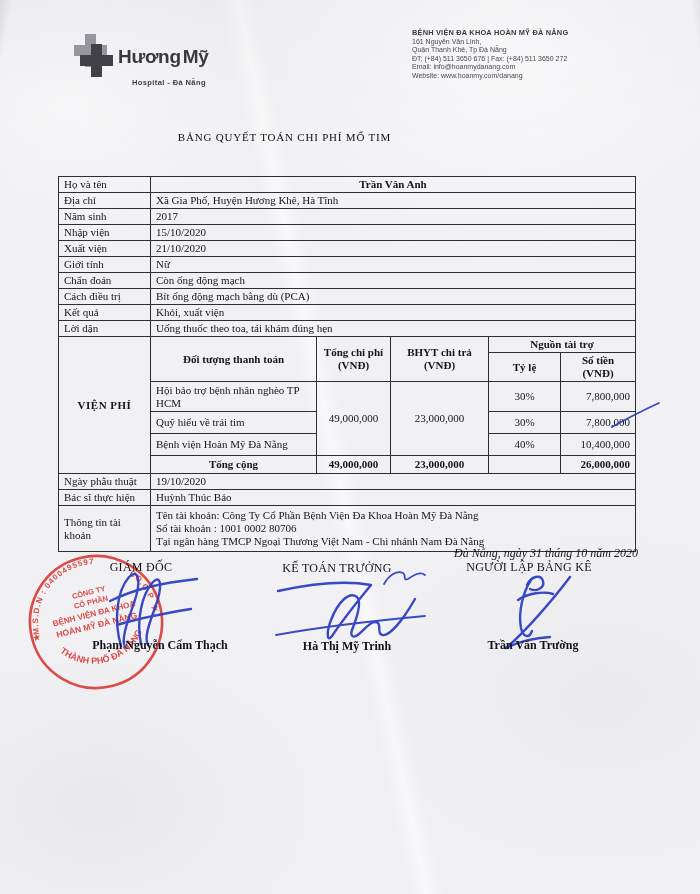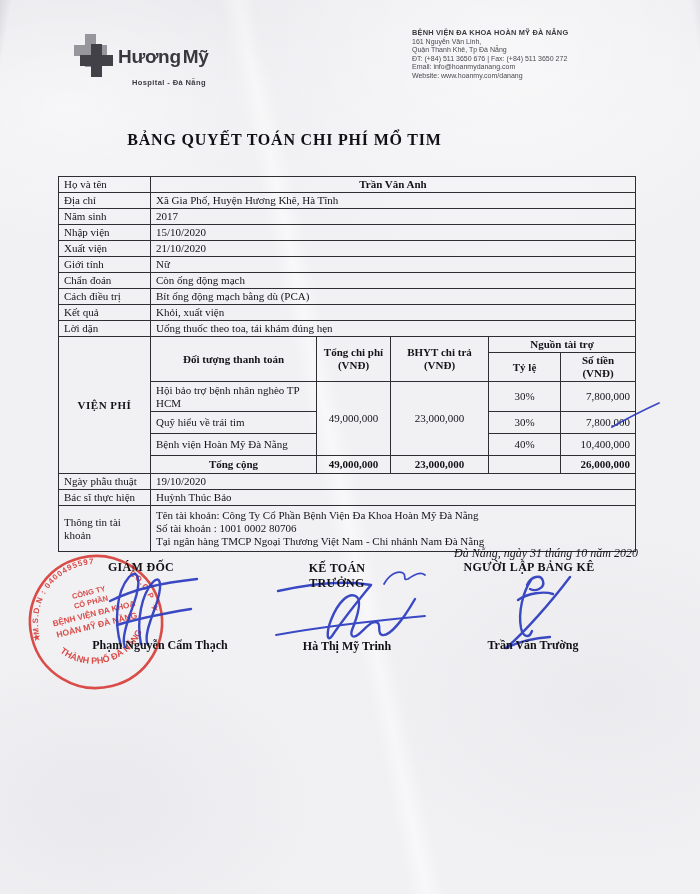--- a/index.html
+++ b/index.html
@@ -23,43 +23,43 @@
   .logo-wrap{left:74px;top:34px;width:210px;height:64px;}
   .logo-text{position:absolute;left:44px;top:12px;font-family:"Liberation Sans","DejaVu Sans",sans-serif;
     font-weight:bold;font-size:19px;color:#38383e;letter-spacing:-.3px;word-spacing:-3px;}
   .logo-tag{position:absolute;left:46px;top:44px;font-family:"Liberation Sans","DejaVu Sans",sans-serif;
     font-weight:bold;font-size:7.5px;color:#3c3c42;letter-spacing:.4px;padding-left:12px;}
   .letterhead{left:412px;top:29px;width:272px;font-family:"Liberation Sans","DejaVu Sans",sans-serif;
     font-size:7px;line-height:8.6px;color:#4a4a50;}
   .letterhead .lh-name{font-weight:bold;font-size:7.4px;color:#3a3a40;letter-spacing:.2px;}
 
   
-  .doc-title{left:0;top:131px;width:569px;text-align:center;font-weight:bold;
-    font-size:16px;letter-spacing:.8px;color:#101015;}
+  .doc-title{left:0;top:131px;width:569px;text-align:center;font-weight:normal;
+    font-size:11px;letter-spacing:.8px;color:#101015;}
 
   
   table.main{position:absolute;left:58px;top:176px;width:577px;border-collapse:collapse;
     table-layout:fixed;font-size:11px;color:#141419;}
   table.main td{border:1px solid #2e2e33;padding:1px 5px;vertical-align:middle;line-height:13px;overflow:hidden;}
   td.lbl{padding-left:4px;}
   td.bold{font-weight:bold;}
   td.ctr{text-align:center;}
   td.rgt{text-align:right;padding-right:6px;}
   tr.r{height:16px;}
   tr.hA{height:13px;} tr.hB{height:25px;}
   tr.s1{height:30px;} tr.s2{height:22px;} tr.s3{height:22px;} tr.tt{height:18px;}
   tr.acc{height:46px;}
   td.vp{border-width:2px;border-color:#232328;}
   td.sec{font-weight:bold;text-align:center;letter-spacing:.5px;}
   td.hdr{font-weight:bold;text-align:center;line-height:12.5px;padding:1px 3px;}
   td.acc-val{line-height:15px;padding-left:6px;}
 
   
   .dateline{left:415px;top:546px;width:262px;text-align:center;font-style:italic;font-size:12px;color:#16161b;}
-  .sig-title{font-weight:bold;font-size:12px;letter-spacing:.3px;color:#111116;text-align:center;z-index:6;}
+  .sig-title{font-weight:normal;font-size:12px;letter-spacing:.3px;color:#111116;text-align:center;z-index:6;}
   .sig-name{font-weight:bold;font-size:12px;color:#111116;text-align:center;z-index:6;}
   .t-dir{left:95px;top:560px;width:92px;}
   .t-acct{left:281px;top:561px;width:112px;}
   .t-prep{left:461px;top:560px;width:136px;}
   .n-dir{left:82px;top:638px;width:156px;text-align:center;}
   .n-acct{left:286px;top:639px;width:122px;}
   .n-prep{left:472px;top:638px;width:122px;}
   .stamp-svg{left:21px;top:547px;z-index:4;}
   .ink-svg{left:0;top:0;z-index:5;pointer-events:none;}
 </style>

